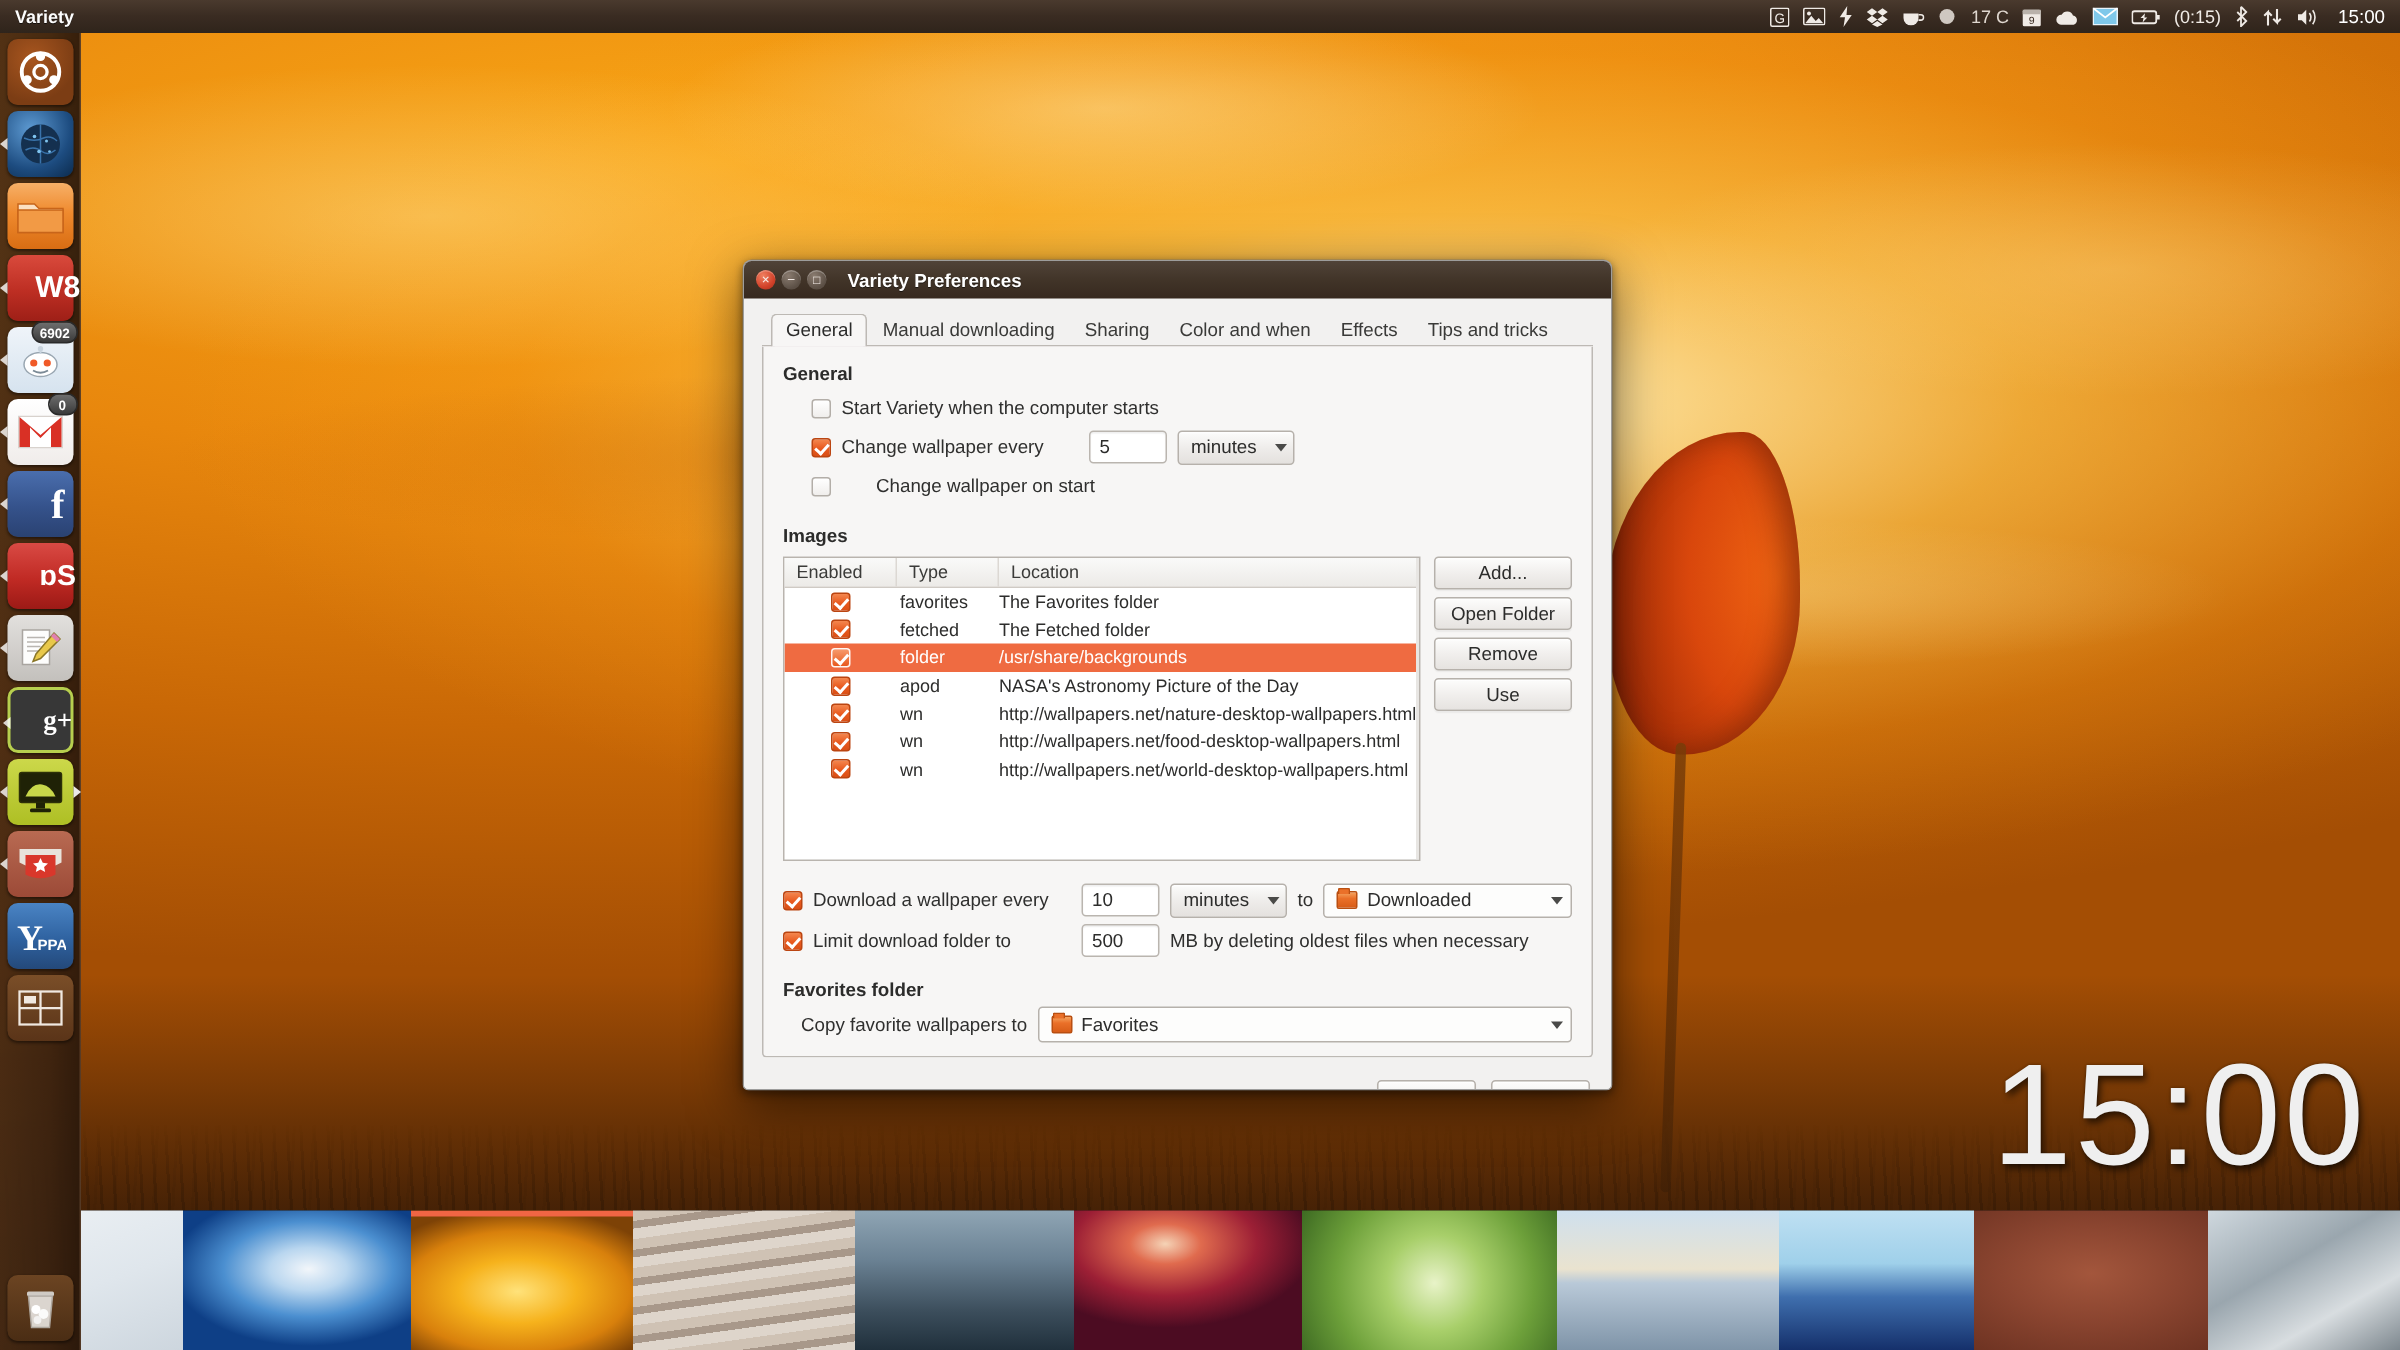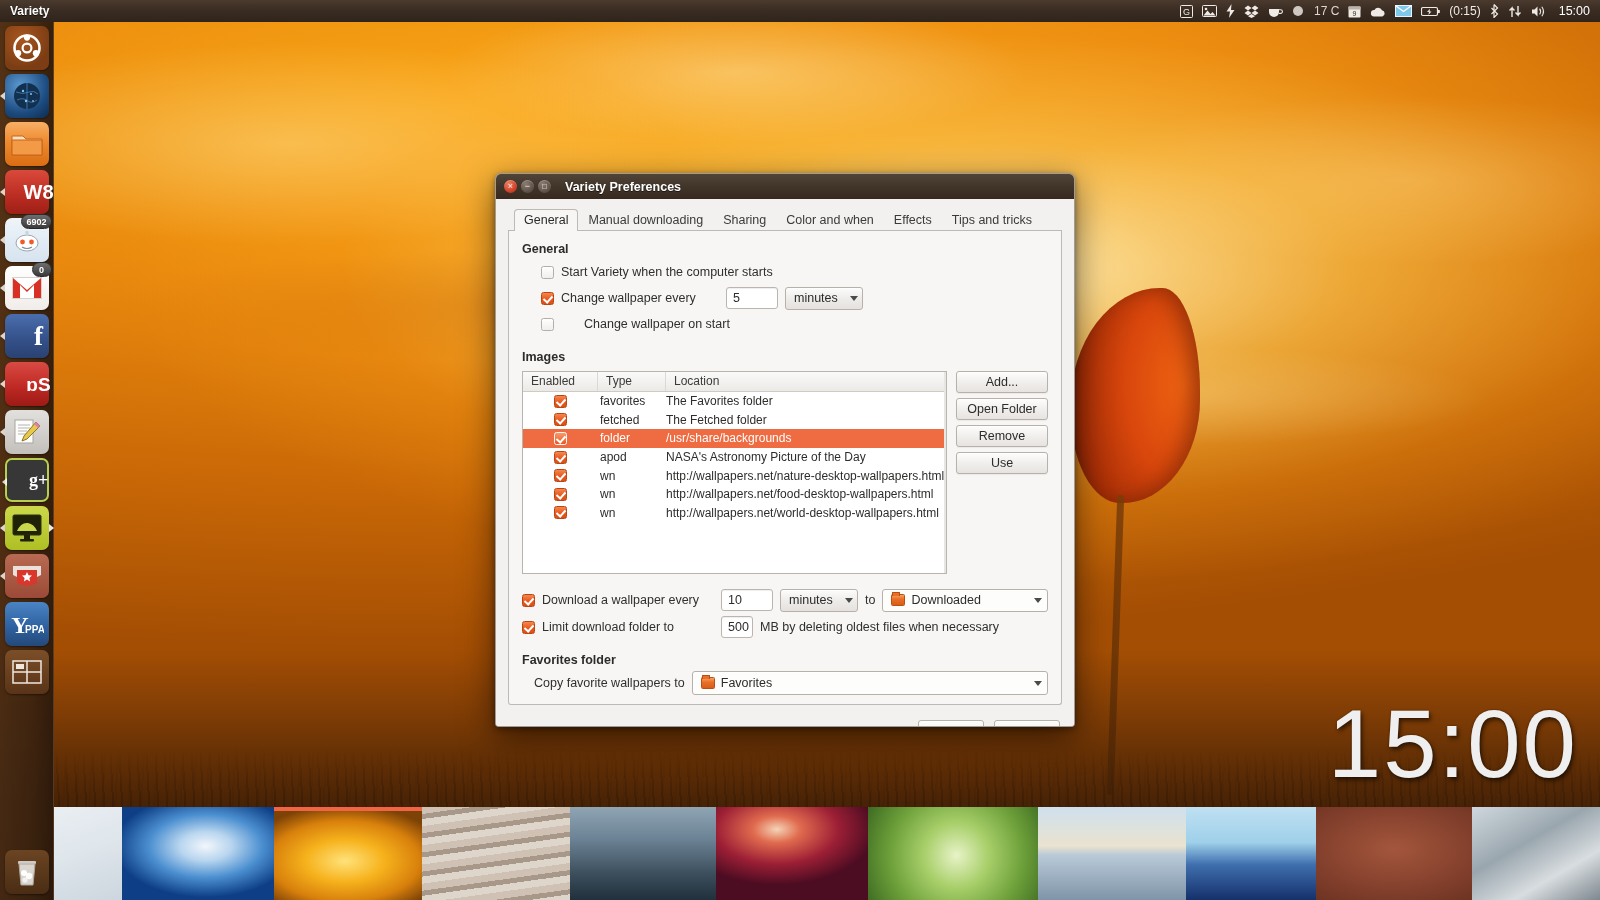--- a/index.html
+++ b/index.html
@@ -621,21 +621,21 @@
               <span class="folder-ico"></span>
               <span>Downloaded</span>
             </span>
             <span class="caret"></span>
           </span>
         </div>
 
         <div class="row" style="margin-top:3px;">
           <span class="cb checked"></span>
           <span class="lbl" style="width:172px;">Limit download folder to</span>
-          <span class="txtbox" style="width:32px;">500</span>
+          <span class="txtbox" style="width:52px;">500</span>
           <span class="lbl">MB by deleting oldest files when necessary</span>
         </div>
 
         <div class="gap-m"></div>
 
         <div class="section-title">Favorites folder</div>
 
         <div class="row indent" style="padding-left:12px;">
           <span class="lbl">Copy favorite wallpapers to</span>
           <span class="combo combo-wide" style="height:24px;">

